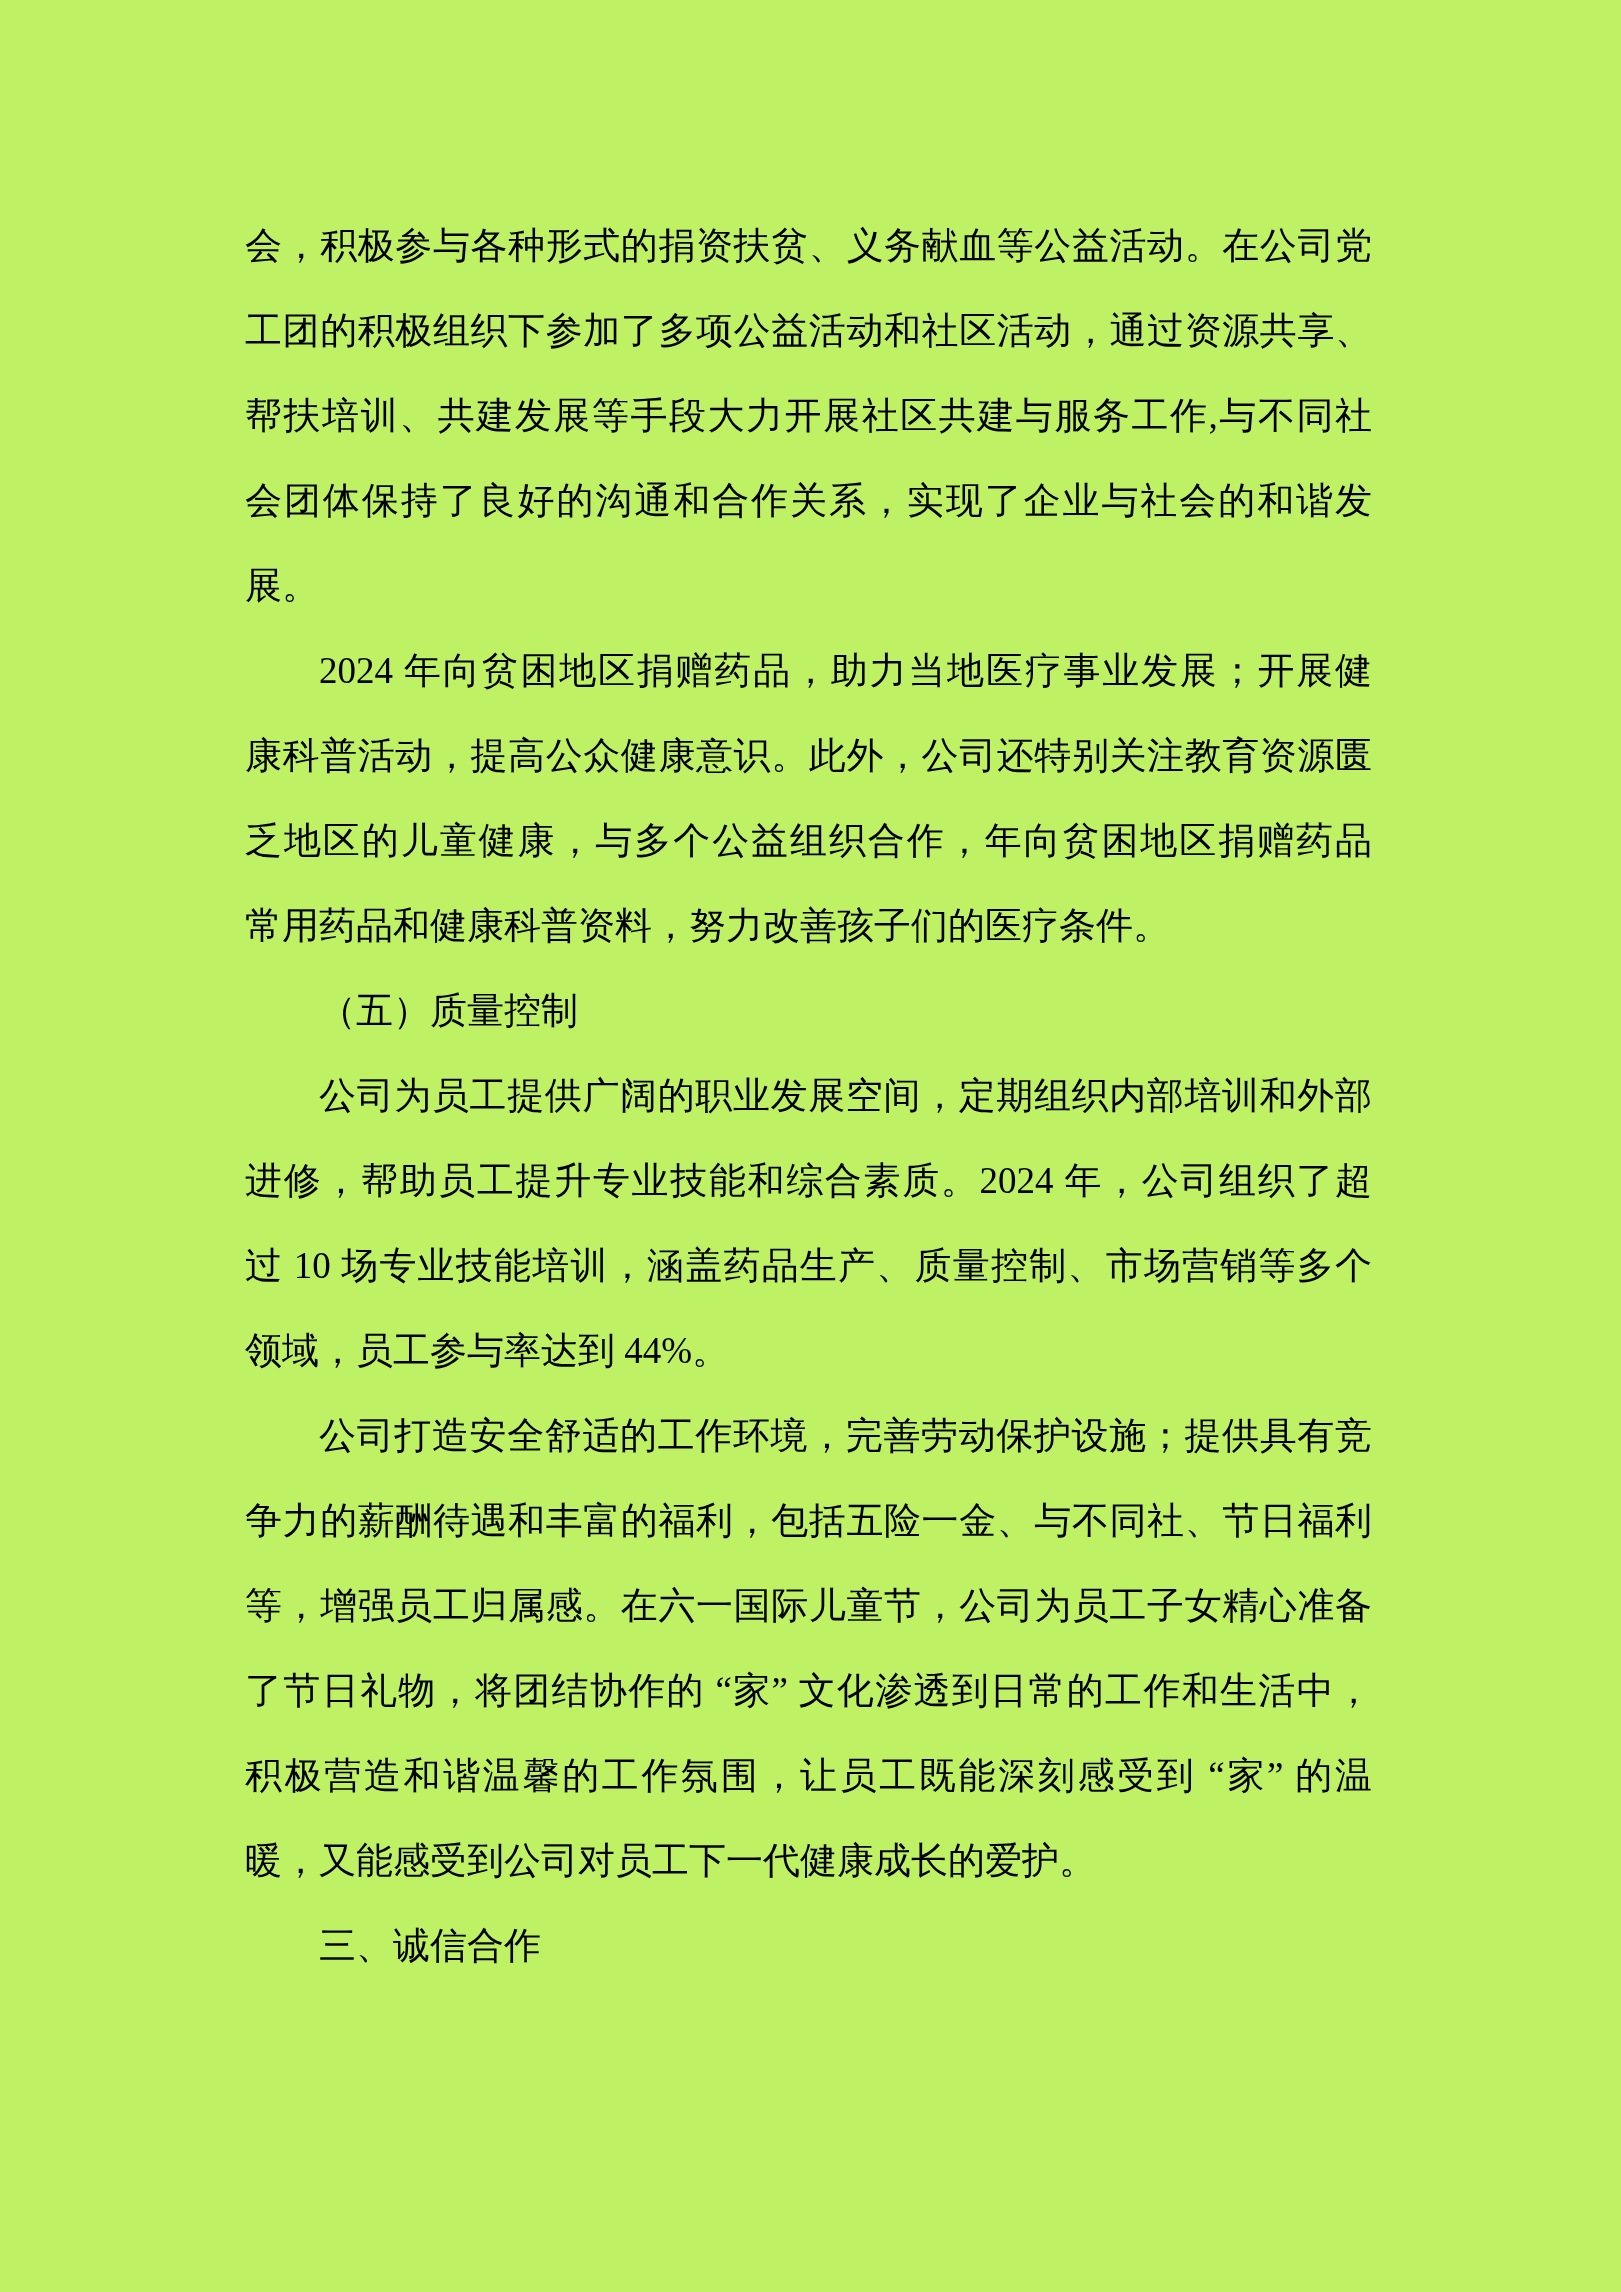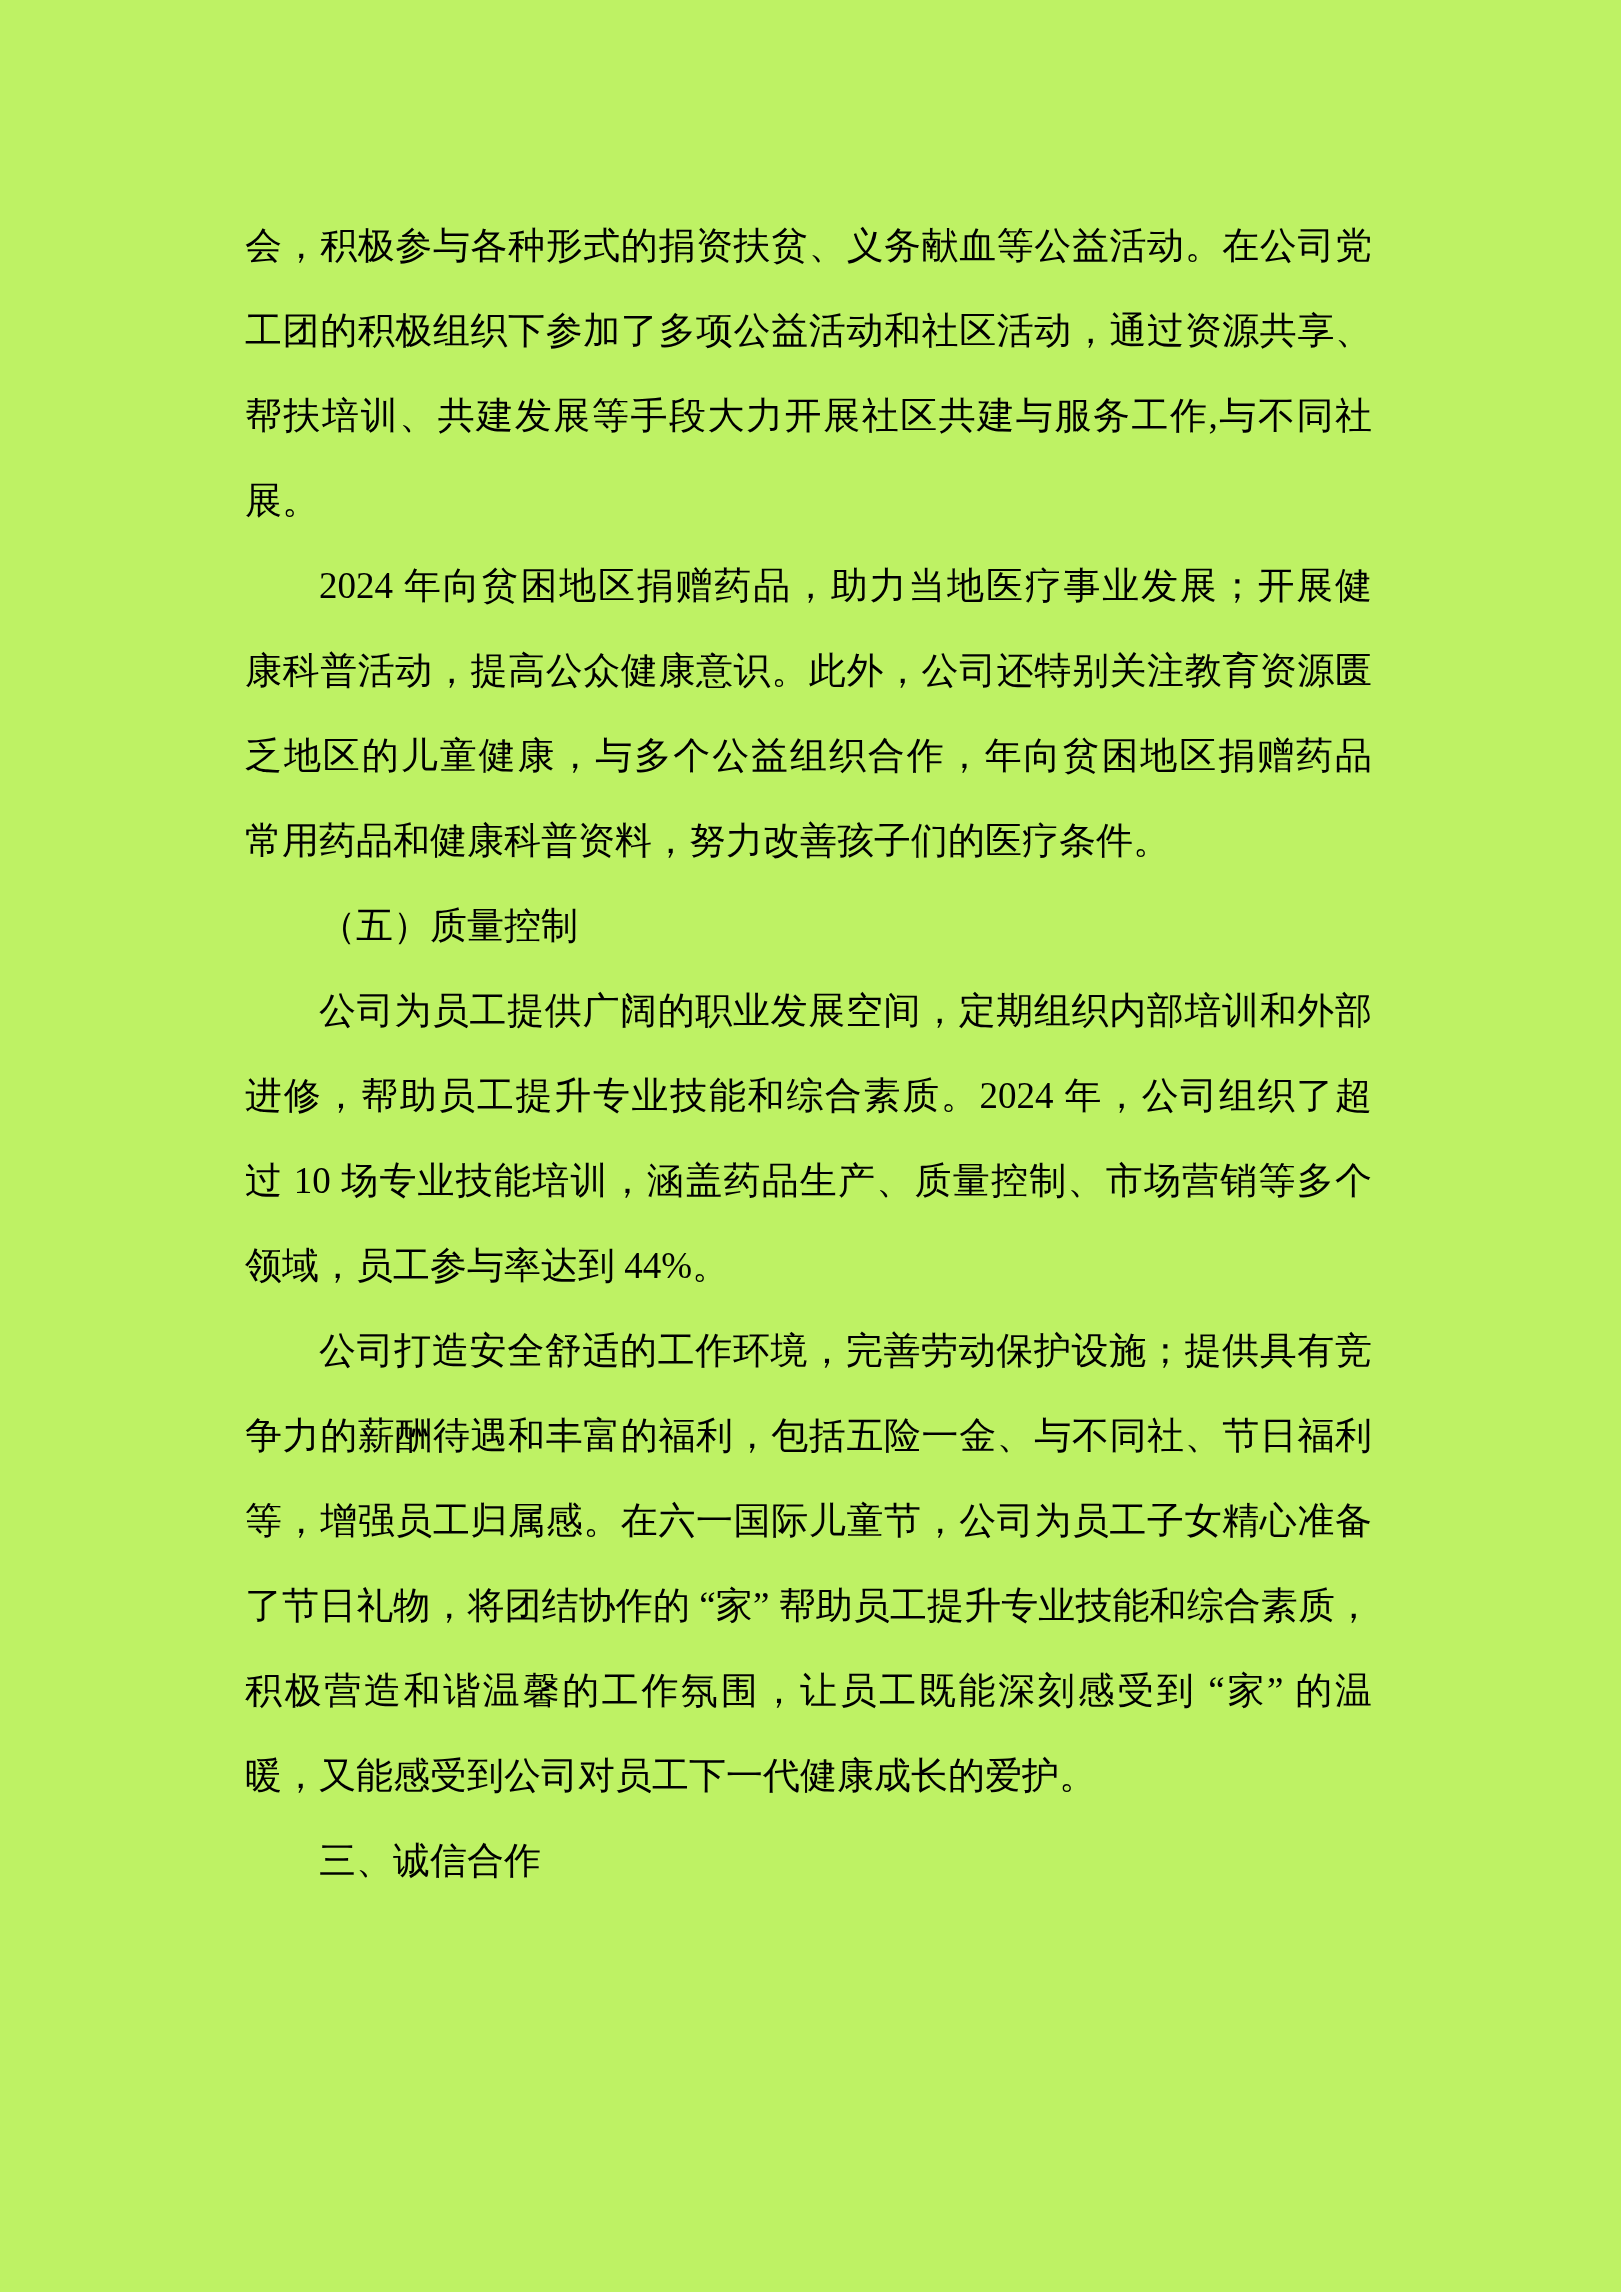--- a/index.html
+++ b/index.html
@@ -42,32 +42,33 @@
   }
 </style>
 </head>
 <body>
 
 <div class="page">
   <div class="text-block" id="text-block">
       <div class="line justify">会，积极参与各种形式的捐资扶贫、义务献血等公益活动。在公司党</div>
       <div class="line justify">工团的积极组织下参加了多项公益活动和社区活动，通过资源共享、</div>
       <div class="line justify">帮扶培训、共建发展等手段大力开展社区共建与服务工作,与不同社</div>
+      <div class="line justify">会团体保持了良好的沟通和合作关系，实现了企业与社会的和谐发</div>
       <div class="line">展。</div>
       <div class="line justify indent">2024 年向贫困地区捐赠药品，助力当地医疗事业发展；开展健</div>
       <div class="line justify">康科普活动，提高公众健康意识。此外，公司还特别关注教育资源匮</div>
       <div class="line justify">乏地区的儿童健康，与多个公益组织合作，年向贫困地区捐赠药品</div>
       <div class="line">常用药品和健康科普资料，努力改善孩子们的医疗条件。</div>
       <div class="line indent">（五）质量控制</div>
       <div class="line justify indent">公司为员工提供广阔的职业发展空间，定期组织内部培训和外部</div>
       <div class="line justify">进修，帮助员工提升专业技能和综合素质。2024 年，公司组织了超</div>
       <div class="line justify">过 10 场专业技能培训，涵盖药品生产、质量控制、市场营销等多个</div>
       <div class="line">领域，员工参与率达到 44%。</div>
       <div class="line justify indent">公司打造安全舒适的工作环境，完善劳动保护设施；提供具有竞</div>
       <div class="line justify">争力的薪酬待遇和丰富的福利，包括五险一金、与不同社、节日福利</div>
       <div class="line justify">等，增强员工归属感。在六一国际儿童节，公司为员工子女精心准备</div>
-      <div class="line justify">了节日礼物，将团结协作的 “家” 帮助员工提升专业技能和综合素质，</div>
+      <div class="line justify">了节日礼物，将团结协作的 “家” 文化渗透到日常的工作和生活中，</div>
       <div class="line justify">积极营造和谐温馨的工作氛围，让员工既能深刻感受到 “家” 的温</div>
       <div class="line">暖，又能感受到公司对员工下一代健康成长的爱护。</div>
       <div class="line indent">三、诚信合作</div>
     </div>
 </div>
 
 
 </body></html>

